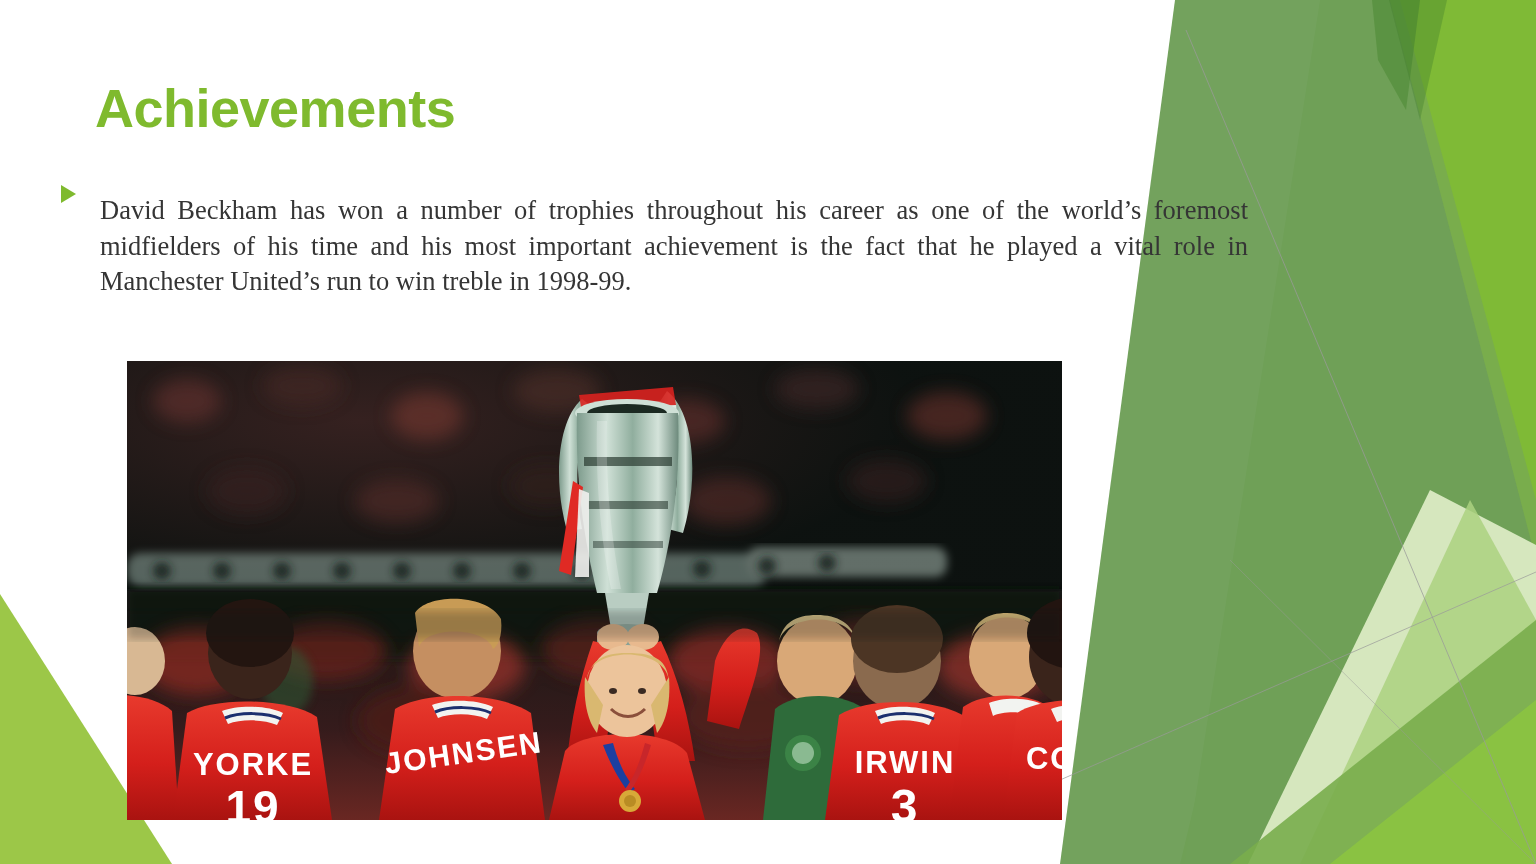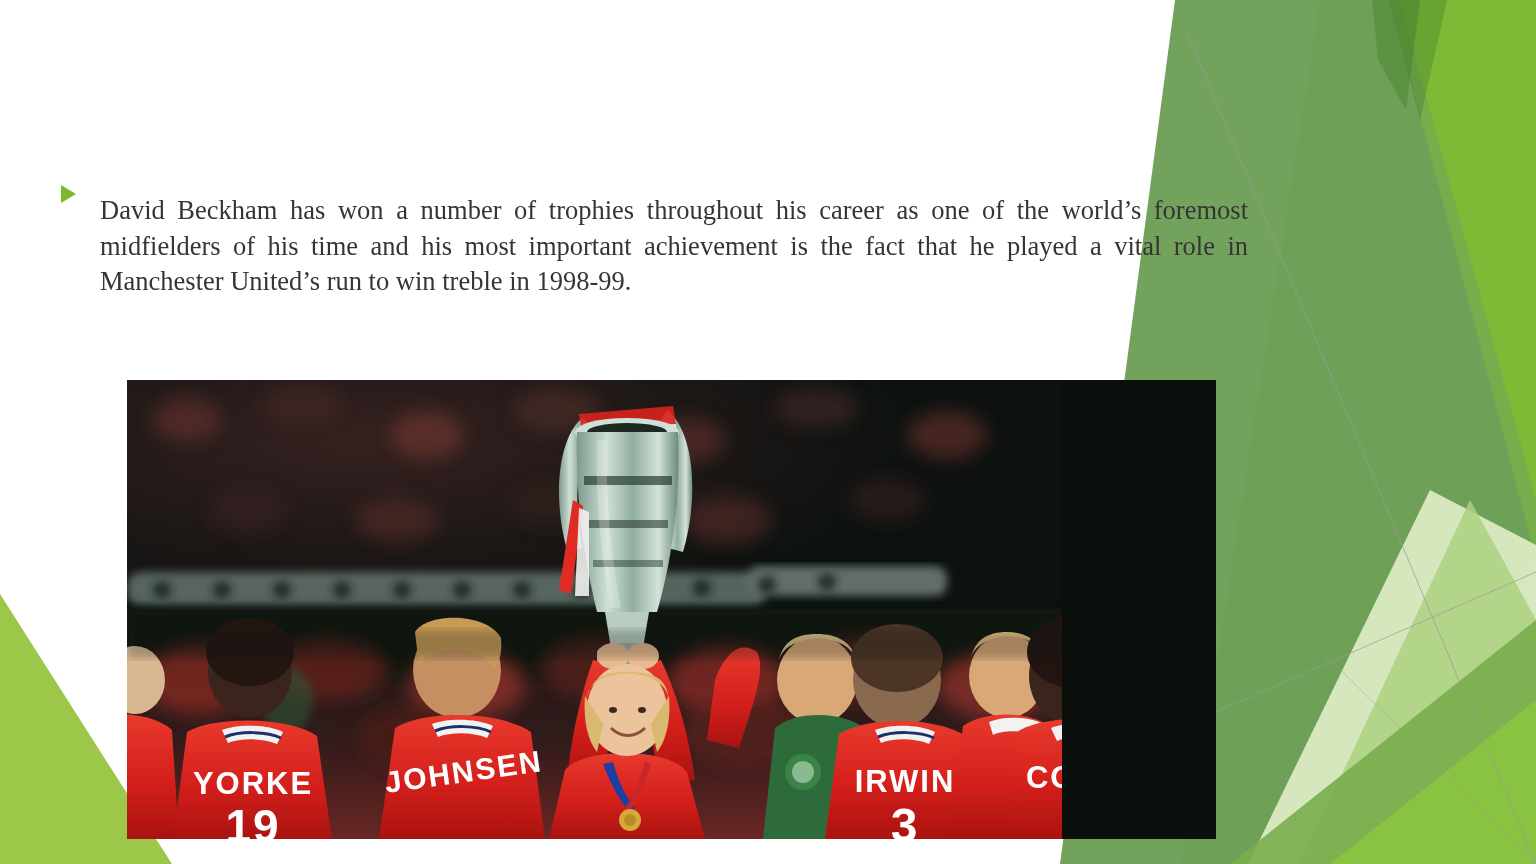--- a/index.html
+++ b/index.html
@@ -78,22 +78,22 @@
     color: #353535;
     text-align: justify;
     text-justify: inter-word;
     margin-top: 17px;
   }
 
   
   #photo-frame {
     position: absolute;
     left: 127px;
-    top: 380px;
-    width: 1089px;
+    top: 361px;
+    width: 935px;
     height: 459px;
     overflow: hidden;
     background: #0a0f0c;
   }
   #photo-svg {
     display: block;
     width: 935px;
     height: 459px;
   }
 </style>
@@ -122,20 +122,21 @@
 
     <polygon points="1330,864 1536,700 1536,864" fill="#8CC63F" opacity="0.85"></polygon>
 
     <polygon points="1389,0 1447,0 1420,120" fill="#3F7A2A" opacity="0.35"></polygon>
 
     <line x1="1186" y1="30" x2="1536" y2="864" stroke="#9a9a9a" stroke-width="1" opacity="0.75"></line>
     <line x1="1060" y1="780" x2="1536" y2="572" stroke="#9a9a9a" stroke-width="1" opacity="0.7"></line>
     <line x1="1230" y1="560" x2="1536" y2="864" stroke="#9a9a9a" stroke-width="1" opacity="0.45"></line>
   </svg>
 
+  <div id="slide-title">Achievements</div>
 
   <div id="body-block">
     <div class="bullet-row">
       <div class="bullet-marker">
         <span class="bullet-tri"></span>
       </div>
       <div class="bullet-text">David Beckham has won a number of trophies throughout his career as one of the world’s foremost midfielders of his time and his most important achievement is the fact that he played a vital role in Manchester United’s run to win treble in 1998-99.</div>
     </div>
   </div>
 

